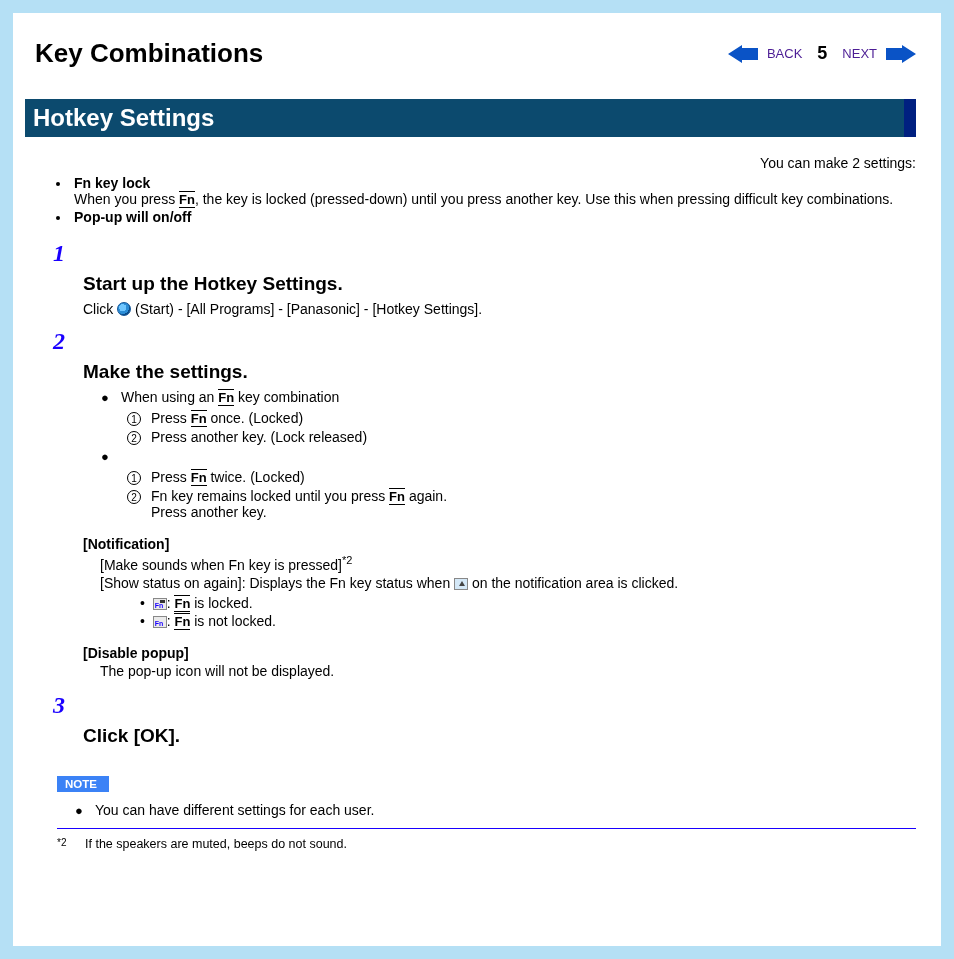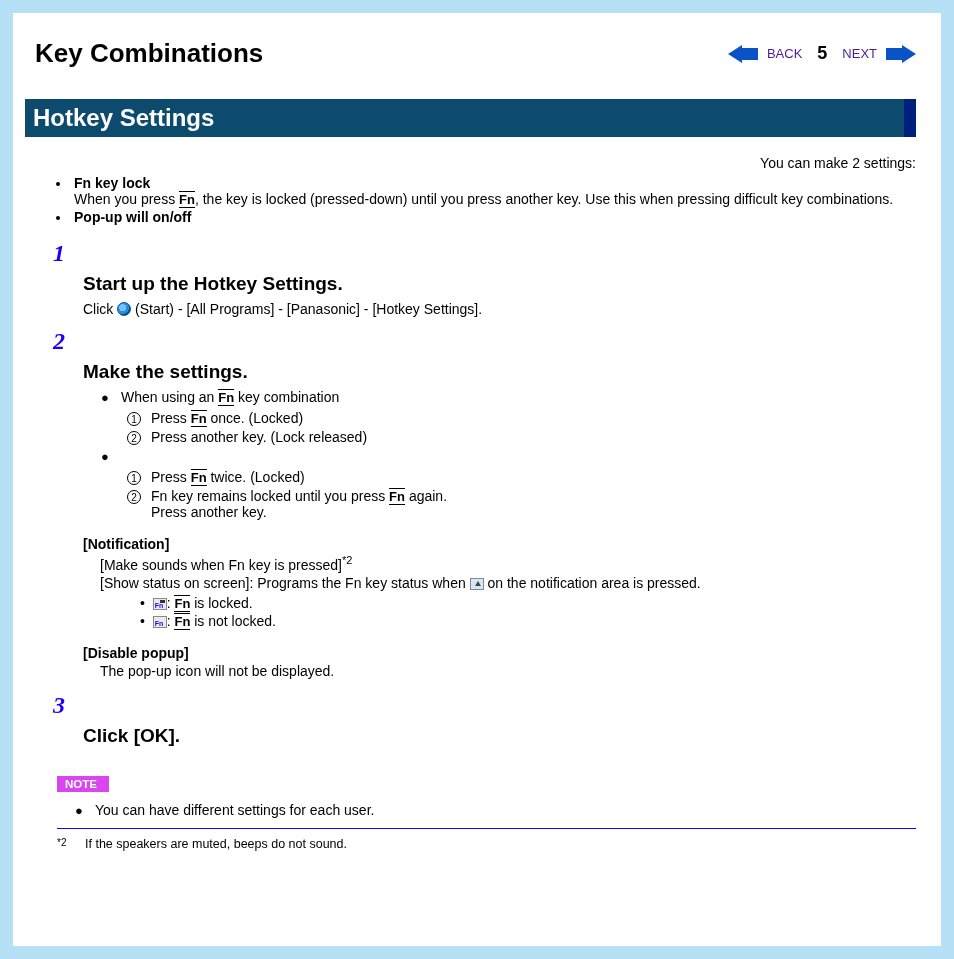--- a/index.html
+++ b/index.html
@@ -169,21 +169,21 @@
     border-right:3px solid transparent;
     border-bottom:5px solid #444;
   }
   .note-section {
     margin-top: 22px;
     margin-left:22px;
     border-bottom: 1.5px solid #1a00ff;
   }
   .note-label {
     display: inline-block;
-    background: #d946ef;
+    background: #3b82f6;
     color: #fff;
     font-weight: bold;
     font-size: 11.5px;
     padding: 2px 12px 2px 8px;
   }
   .note-body {
     margin-top: 10px;
     margin-bottom: 8px;
     padding-left:18px;
     display:flex;
@@ -286,21 +286,21 @@
               <div>Press another key.</div>
             </div>
           </div>
         </div>
 
         <div class="sub-heading" style="margin-top:16px">[Notification]</div>
         <div class="para">
           <span>[Make sounds when Fn key is pressed]</span><span class="sup">*2</span>
         </div>
         <div class="para">
-          <span>[Show status on screen]: Programs the Fn key status when </span><span class="notif-icon"></span><span> on the notification area is pressed.</span>
+          <span>[Show status on again]: Displays the Fn key status when </span><span class="notif-icon"></span><span> on the notification area is clicked.</span>
         </div>
 
         <div style="margin:4px 0 2px 40px">
           <div class="para">•&nbsp;&nbsp;<span class="status-icon locked">Fn</span><span>: </span><span class="fnkey">Fn</span><span> is locked.</span></div>
           <div class="para">•&nbsp;&nbsp;<span class="status-icon">Fn</span><span>: </span><span class="fnkey">Fn</span><span> is not locked.</span></div>
         </div>
 
         <div class="sub-heading" style="margin-top:16px">[Disable popup]</div>
         <div class="para">The pop-up icon will not be displayed.</div>
       </div>

